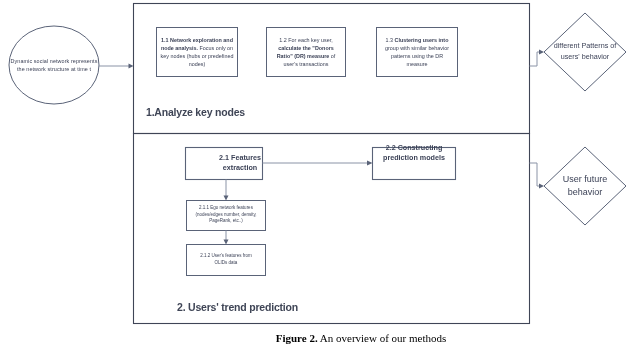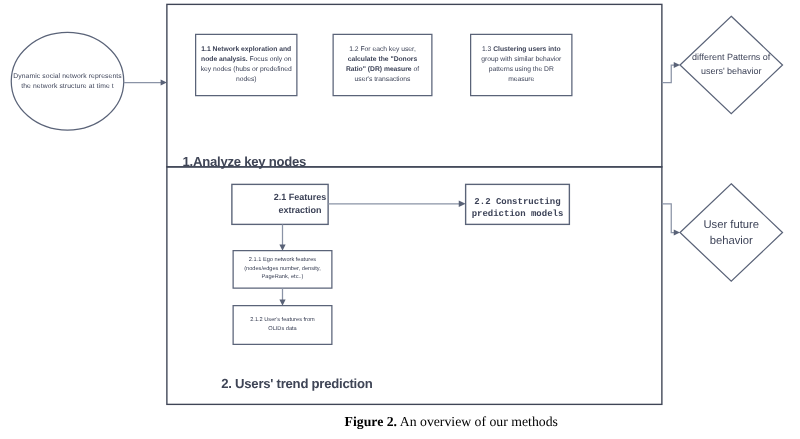--- a/index.html
+++ b/index.html
@@ -60,31 +60,31 @@
 
   
   .section-title {
     position: absolute;
     color: #3f4556;
     font-size: 10.5px;
     font-weight: bold;
     letter-spacing: -0.2px;
     white-space: nowrap;
   }
-  #section-1-title { left: 146px; top: 124px; }
+  #section-1-title { left: 146px; top: 106px; }
   #section-2-title { left: 146px; top: 301px; margin-left: 31px; }
 
   
   #box-21-label {
     left: 185px; top: 147px; width: 78px; height: 32px;
     font-size: 7.2px; font-weight: bold; line-height: 1.42; margin-left: 16px;
   }
   #box-22-label {
-    left: 372px; top: 151px; width: 84px; height: 32px;
-    font-size: 7.2px; font-weight: bold; line-height: 1.42; font-family: Liberation Mono, monospace;
+    left: 372px; top: 137px; width: 84px; height: 32px;
+    font-size: 7.2px; font-weight: bold; line-height: 1.42;
   }
   #box-211-label {
     left: 186px; top: 200px; width: 80px; height: 30px;
     font-size: 4.5px; line-height: 1.55; padding: 1px 3px;
   }
   #box-212-label {
     left: 186px; top: 245px; width: 80px; height: 30px;
     font-size: 4.5px; line-height: 1.55; padding: 1px 3px;
   }
   #box-211-label .hdr, #box-212-label .hdr { font-weight: normal; }

